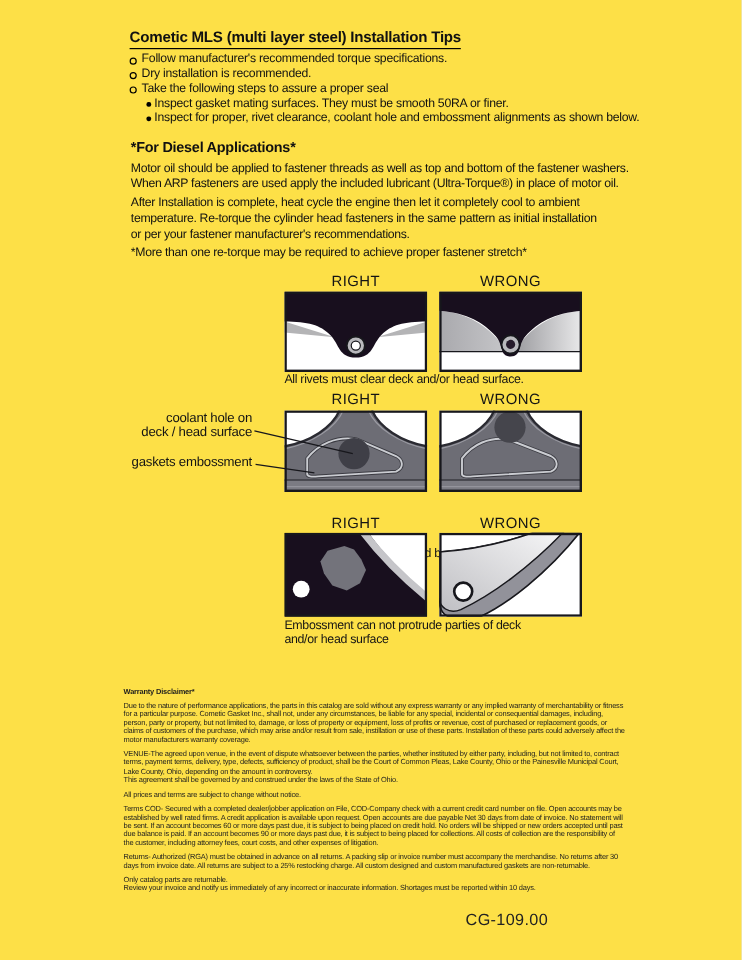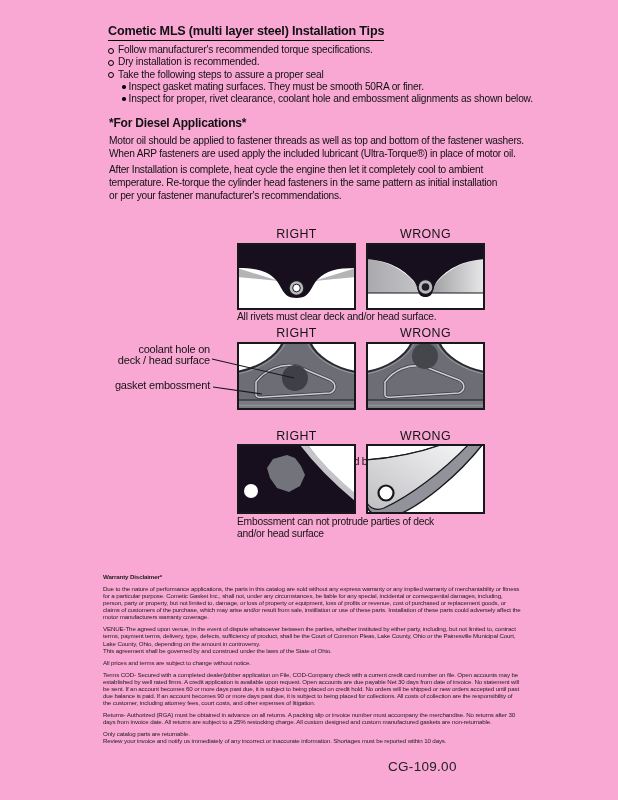--- a/index.html
+++ b/index.html
@@ -1,17 +1,17 @@
 <!DOCTYPE html>
 <html><head>
 <meta charset="utf-8">
 <style>
   html,body{margin:0;padding:0;background:#e8e8e8;}
   .page{
-    position:relative;width:618px;height:800px;background:#f9a8d4;
+    position:relative;width:618px;height:800px;background:#fde047;
     font-family:"Liberation Sans","DejaVu Sans",sans-serif;color:#111;
     overflow:hidden;margin:0 auto;
   }
   
   .title{
     position:absolute;left:108px;top:24px;margin:0;
     font-size:12.6px;font-weight:700;letter-spacing:-0.2px;
     border-bottom:1.6px solid #000;padding-bottom:2px;white-space:nowrap;
   }
   .bullets{position:absolute;left:108px;top:44px;font-size:10.2px;letter-spacing:-0.2px;}
@@ -68,20 +68,21 @@
       <span>Inspect for proper, rivet clearance, coolant hole and embossment alignments as shown below.</span>
     </div>
   </div>
 
   <h2 class="diesel-heading">*For Diesel Applications*</h2>
   <p class="para para1">Motor oil should be applied to fastener threads as well as top and bottom of the fastener washers.
 When ARP fasteners are used apply the included lubricant (Ultra-Torque®) in place of motor oil.</p>
   <p class="para para2">After Installation is complete, heat cycle the engine then let it completely cool to ambient
 temperature. Re-torque the cylinder head fasteners in the same pattern as initial installation
 or per your fastener manufacturer's recommendations.</p>
+  <p class="para para3">*More than one re-torque may be required to achieve proper fastener stretch*</p>
 
   <div class="fig-label" style="left:237px;top:227px;">RIGHT</div>
   <div class="fig-label" style="left:366px;top:227px;">WRONG</div>
 
   <div class="fig-box" style="left:237px;top:243px;">
     <svg width="119" height="67" viewBox="0 0 119 67">
       <rect x="0" y="0" width="119" height="67" fill="#ffffff"></rect>
       <path d="M0,25 L42,38 L0,34 Z" fill="#b4b4b6"></path>
       <path d="M119,25 L77,38 L119,34 Z" fill="#b4b4b6"></path>
       <path d="M0,0 H119 V25 C99,25 89,28 81,36 C73,44 74,55 59.5,55 C45,55 46,44 38,36 C30,28 20,25 0,25 Z" fill="#180f1e"></path>
@@ -114,21 +115,21 @@
     </svg>
   </div>
 
   <div class="fig-caption" style="left:237px;top:311px;">All rivets must clear deck and/or head surface.</div>
 
   <div class="fig-label" style="left:237px;top:326px;">RIGHT</div>
   <div class="fig-label" style="left:366px;top:326px;">WRONG</div>
 
   <div class="side-label" style="left:100px;width:110px;top:344px;white-space:pre-line;">coolant hole on
 deck / head surface</div>
-  <div class="side-label" style="left:100px;width:110px;top:380px;">gasket embossment</div>
+  <div class="side-label" style="left:100px;width:110px;top:380px;">gaskets embossment</div>
 
   <svg class="leader-overlay" width="100" height="64" viewBox="0 0 100 64">
     <line x1="7" y1="19" x2="89" y2="38" stroke="#17171c" stroke-width="1.1"></line>
     <line x1="8" y1="47" x2="57" y2="54" stroke="#17171c" stroke-width="1.1"></line>
   </svg>
 
   <div class="fig-box" style="left:237px;top:342px;">
     <svg width="119" height="68" viewBox="0 0 119 68">
       <rect x="0" y="0" width="119" height="68" fill="#6d6d75"></rect>
       <path d="M0,0 L46,0 C40,14 22,26 0,30 Z" fill="#ffffff"></path>

